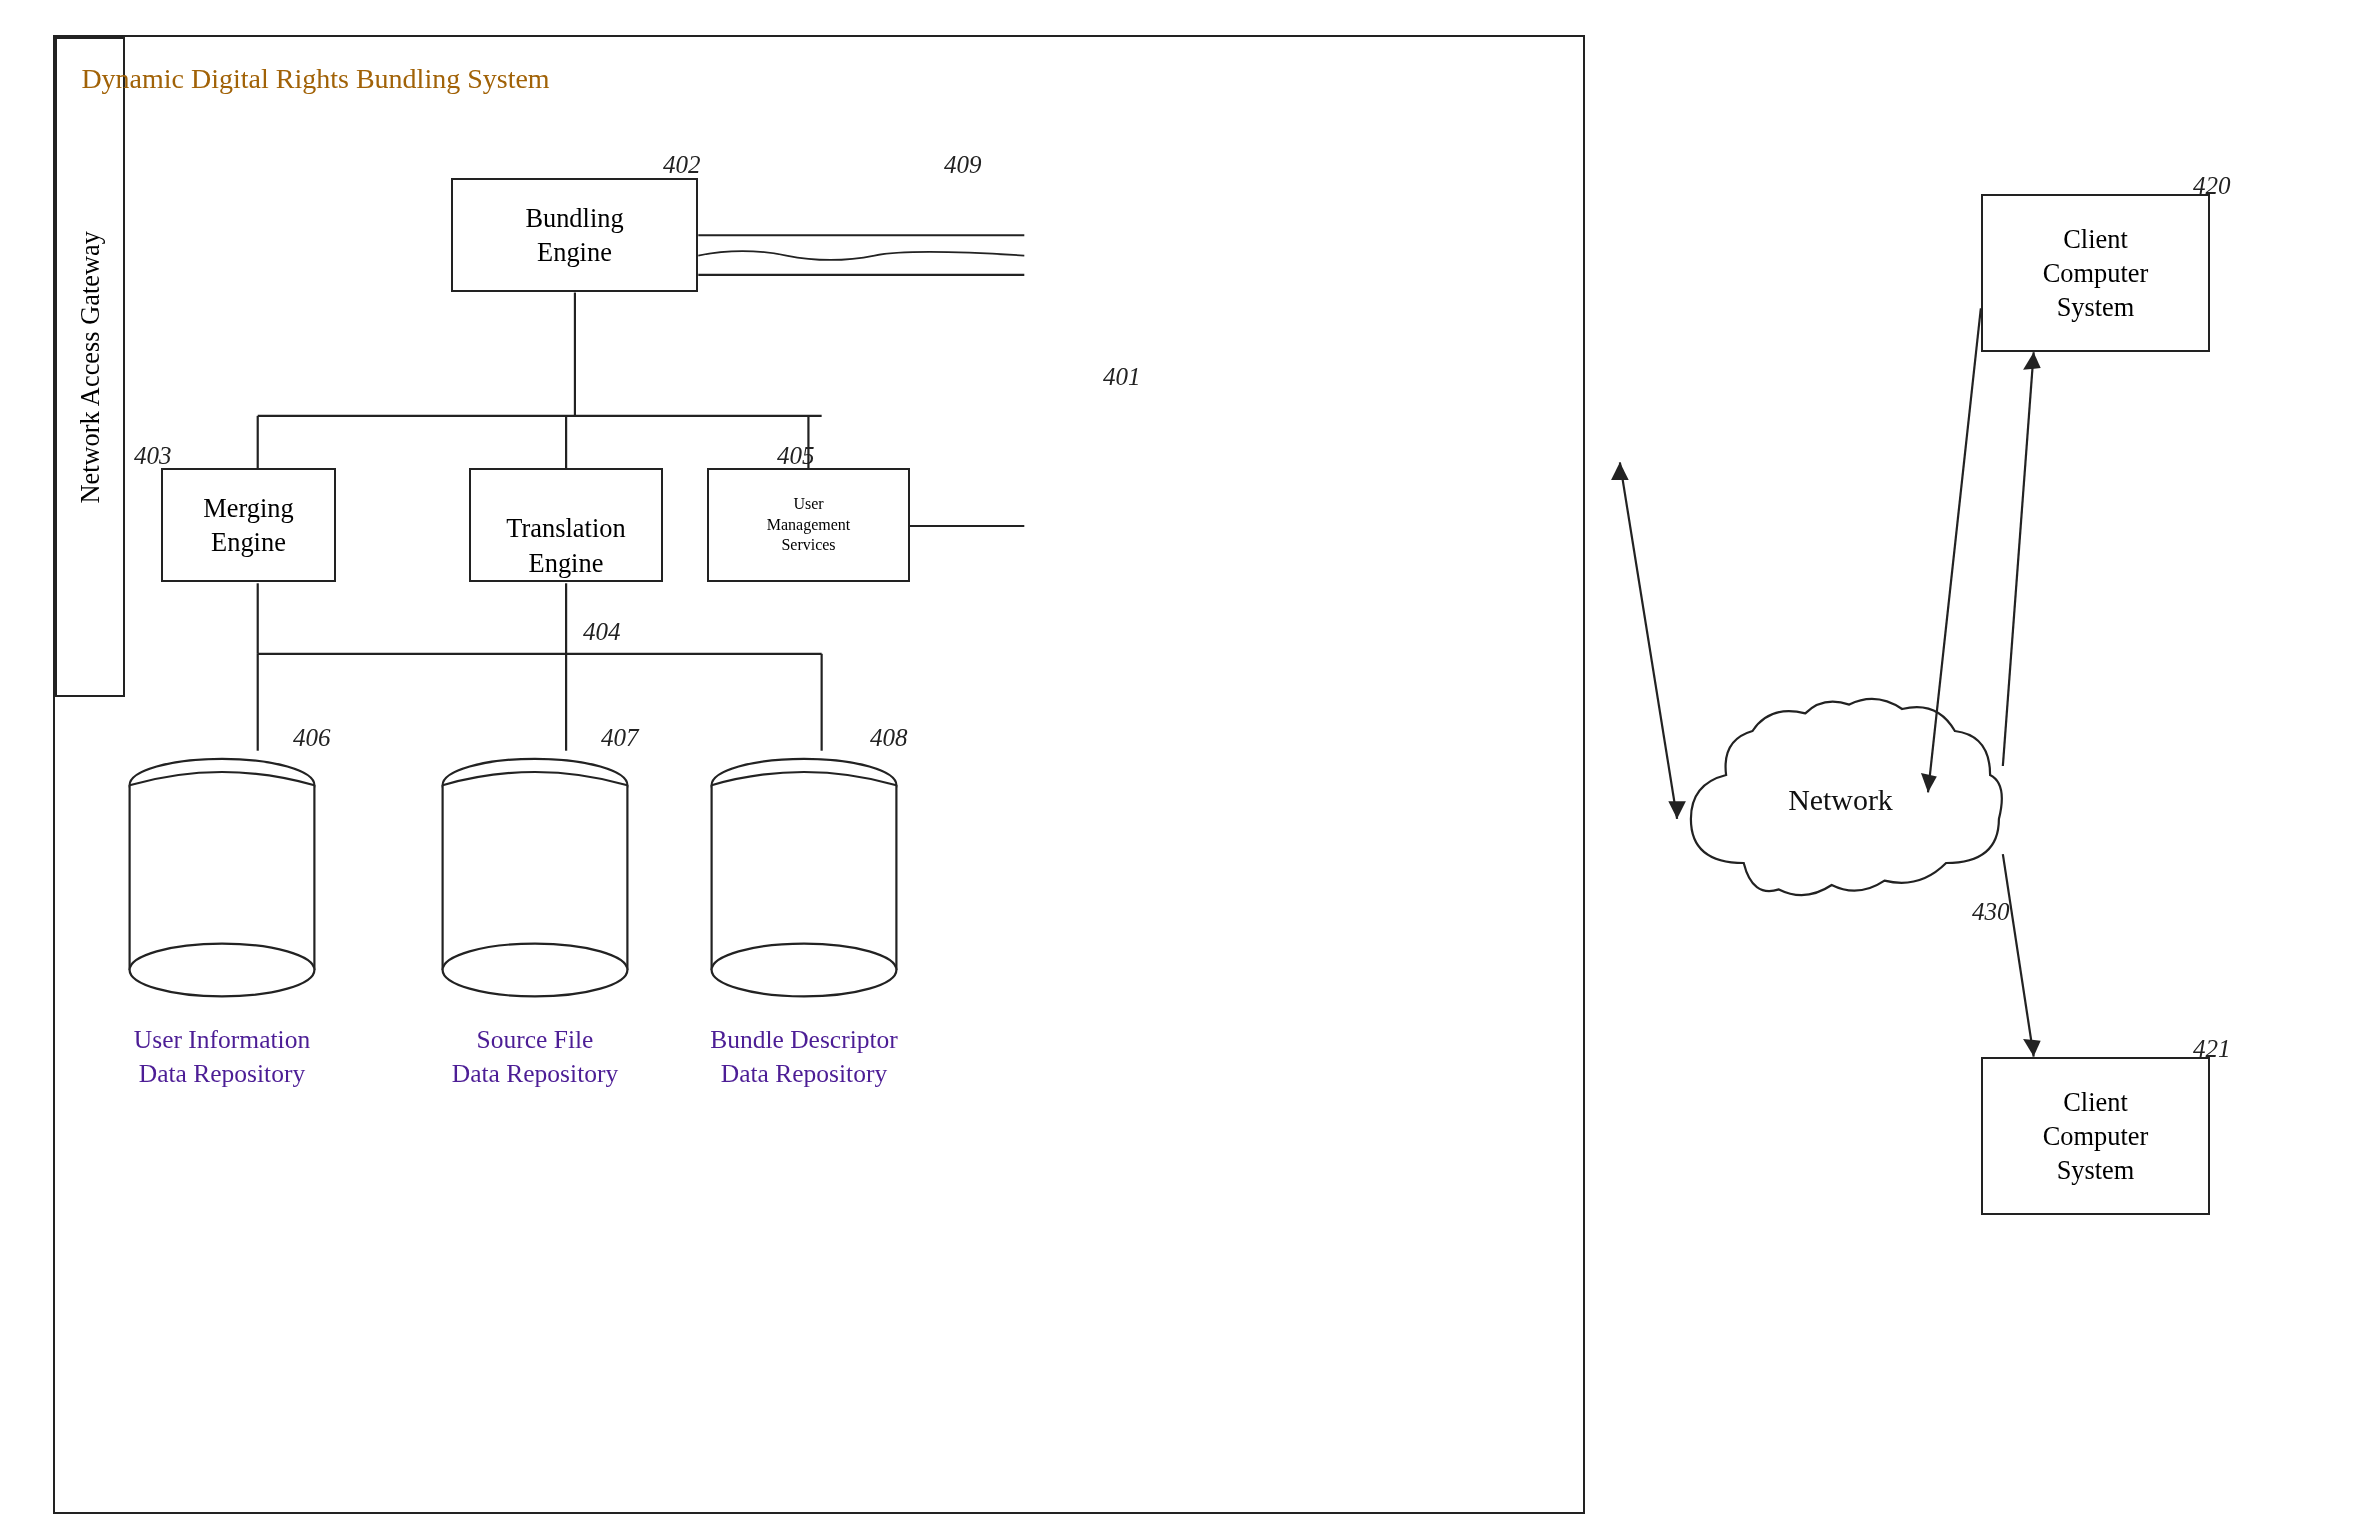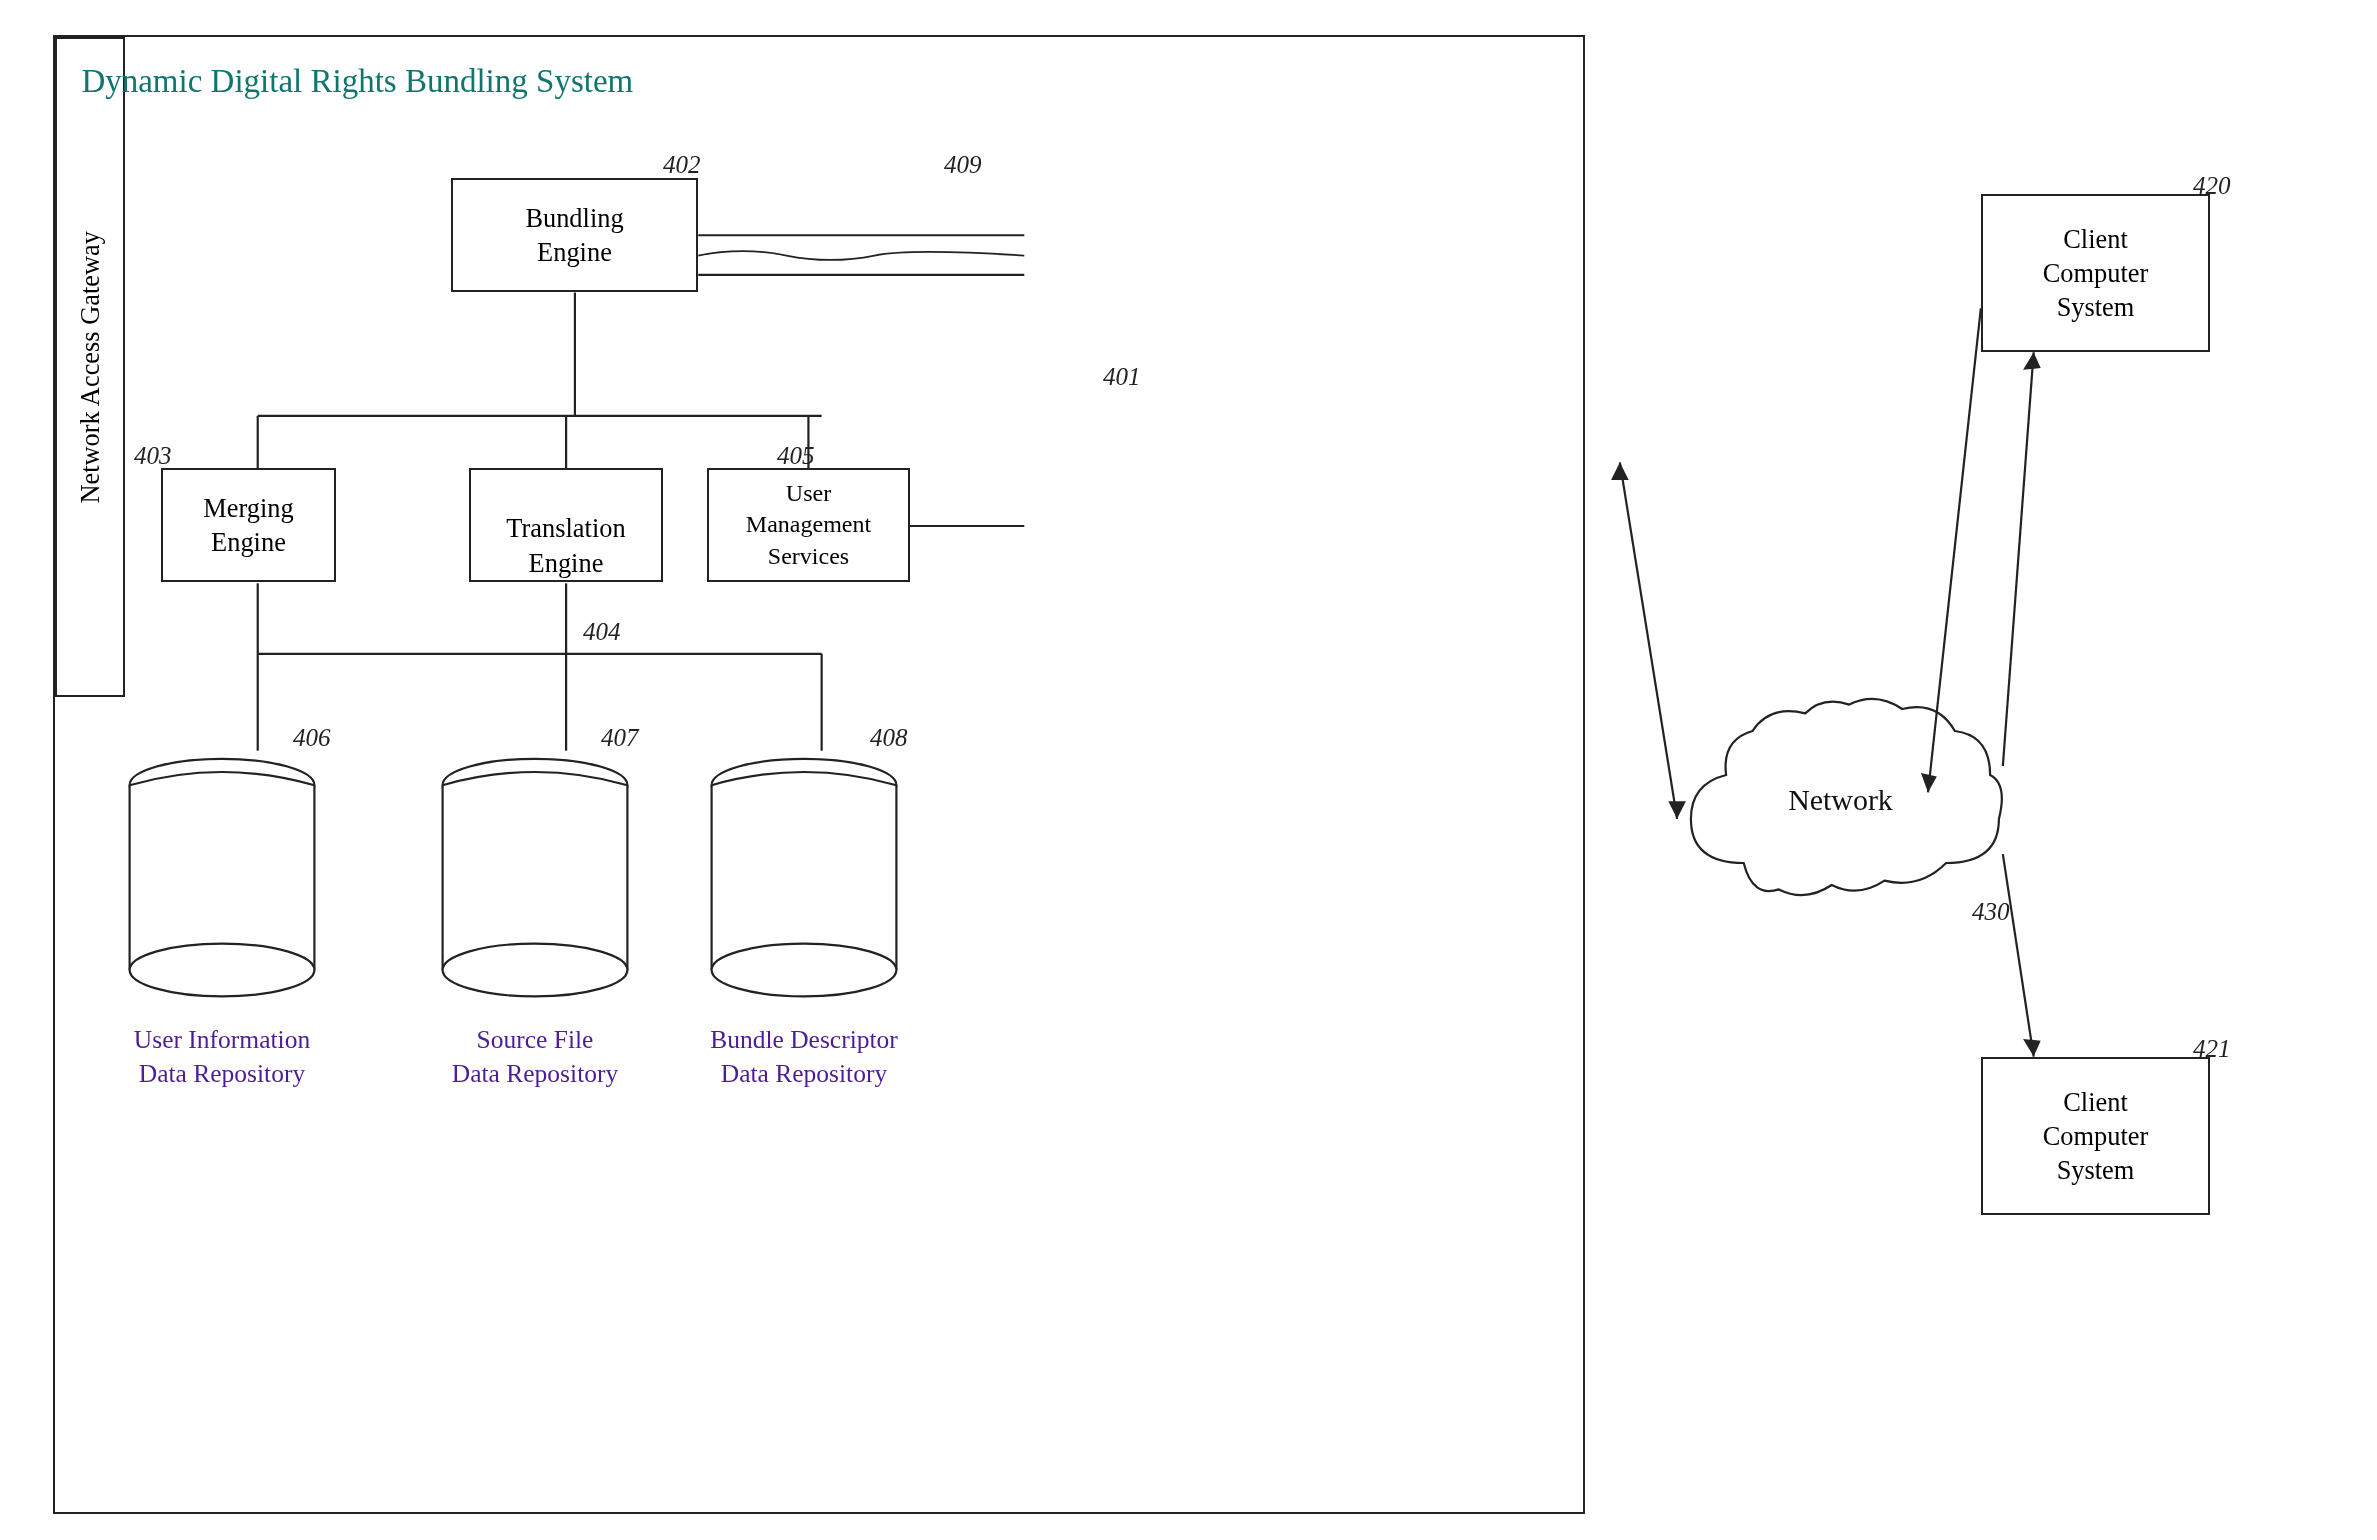--- a/index.html
+++ b/index.html
@@ -19,23 +19,23 @@
       width: 1532px;
       height: 1479px;
       border: 2.6px solid #222;
       background: #fff;
     }
 
     .system-title {
       position: absolute;
       top: 26.4px;
       left: 26.4px;
-      font-size: 33px;
+      font-size: 28px;
       font-weight: normal;
-      color: #0f766e;
+      color: #a16207;
     }
 
     
     .box {
       position: absolute;
       border: 2.2px solid #222;
       background: #fff;
       display: flex;
       align-items: center;
       justify-content: center;
@@ -201,21 +201,21 @@
   <span class="ref-num" style="left:79px; top:405px;">403</span>
 
   <div class="box" id="translation-engine">
     <span style="white-space:pre-line">Translation
 Engine</span>
   </div>
 
   <span class="ref-num" style="left:528px; top:581px;">404</span>
 
   <div class="box" id="user-mgmt">
-    <span style="white-space:pre-line; font-size:24px;">User
+    <span style="white-space:pre-line; font-size:16px;">User
 Management
 Services</span>
   </div>
   <span class="ref-num" style="left:722px; top:405px;">405</span>
 
   <div id="network-gateway">
     <span id="network-gateway-text">Network Access Gateway</span>
   </div>
   <span class="ref-num" style="left:1048px; top:326px;">401</span>
 

